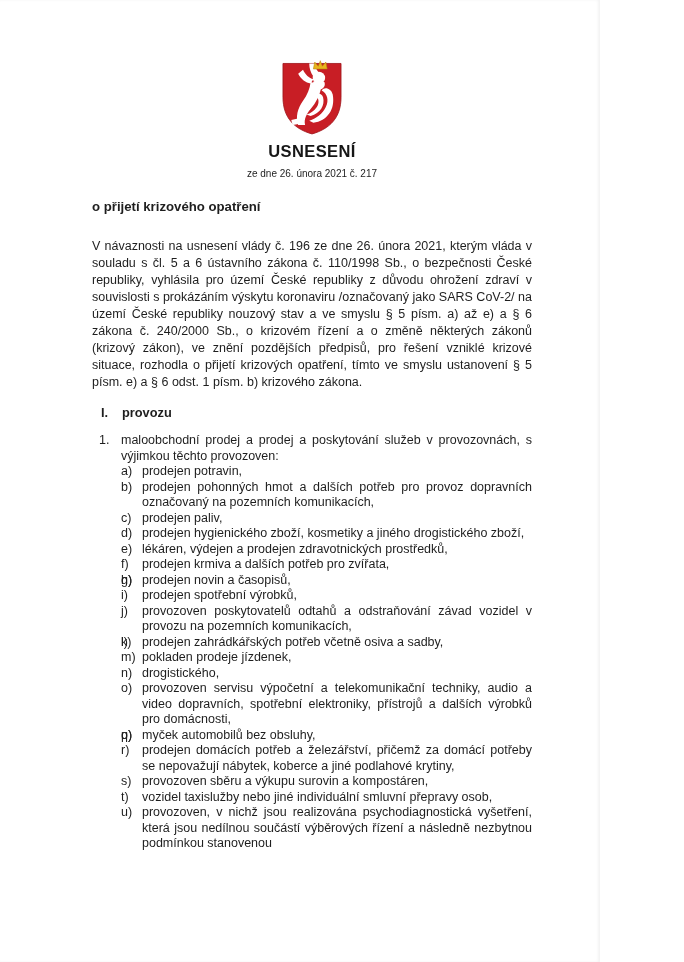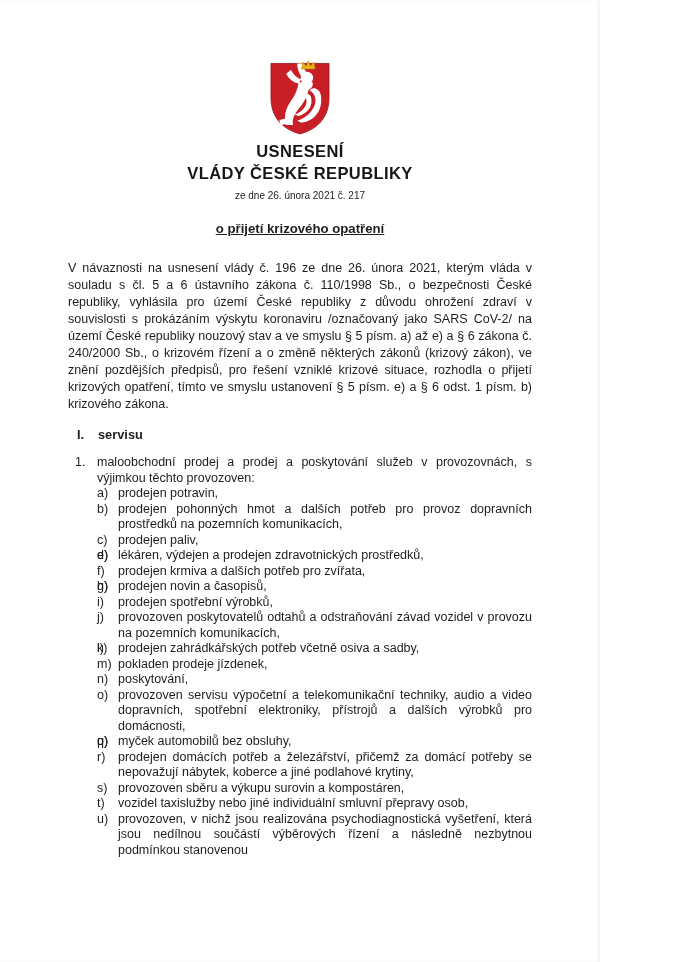--- a/index.html
+++ b/index.html
@@ -5,32 +5,33 @@
   * { margin:0; padding:0; box-sizing:border-box; }
   html, body { background:#ffffff; }
   .page {
     position:relative;
     width:600px; height:962px;
     background:#ffffff;
     overflow:hidden;
     color:#1e1e1e;
     font-family:"Liberation Sans", sans-serif;
     box-shadow: inset -2px 0 3px rgba(0,0,0,0.05);
+    padding-left: 24px;
   }
   .content { padding:0 68px; }
 
   .emblem { width:70px; height:76px; margin:60px auto 4px; display:block; }
 
   .title-line {
     text-align:center; font-weight:700;
     font-size:16.5px; line-height:22px; letter-spacing:0.4px;
     color:#161616;
   }
   .dateline { text-align:center; font-size:10px; line-height:17px; margin-top:3px; }
-  .subject  { text-align:center; font-weight:700; font-size:13.2px; line-height:17px; margin-top:16px;text-decoration:underline; }
+  .subject  { text-align:left; font-weight:700; font-size:13.2px; line-height:17px; margin-top:16px; }
 
   .preamble  { margin-top:23px; font-size:12.5px; line-height:17px; text-align:justify; }
   .effective { margin-top:10px; font-size:12.5px; line-height:17px; text-align:justify; }
   .effective b { font-weight:700; }
 
   .section-head {
     margin-top:13px; position:relative; padding-left:30px;
     font-weight:700; font-size:12.8px; line-height:17px;
   }
   .section-head .marker { position:absolute; left:9px; }
@@ -71,53 +72,53 @@
       <circle cx="60" cy="26" r="9"></circle>
       <path d="M52,31 C50,38 54,43 60,43 C66,43 70,38 68,32 Z"></path>
     </g>
     <path d="M52,13 L54,3 L59,9 L62,1 L65,9 L70,3 L72,13 Z" stroke="#b8860b" stroke-width="0.8" fill="#e8b51d"></path>
   </svg>
 
   <div class="content">
 
     <div class="header">
       <div class="title-line">USNESENÍ</div>
-      <div class="title-line">VLÁDY ČESKÉ REPUBLIKY</div>
       <div class="dateline">ze dne 26. února 2021 č. 217</div>
       <div class="subject">o přijetí krizového opatření</div>
     </div>
 
     <p class="preamble">V návaznosti na usnesení vlády č. 196 ze dne 26. února 2021, kterým vláda v souladu s čl. 5 a 6 ústavního zákona č. 110/1998 Sb., o bezpečnosti České republiky, vyhlásila pro území České republiky z důvodu ohrožení zdraví v souvislosti s prokázáním výskytu koronaviru /označovaný jako SARS CoV-2/ na území České republiky nouzový stav a ve smyslu § 5 písm. a) až e) a § 6 zákona č. 240/2000 Sb., o krizovém řízení a o změně některých zákonů (krizový zákon), ve znění pozdějších předpisů, pro řešení vzniklé krizové situace, rozhodla o přijetí krizových opatření, tímto ve smyslu ustanovení § 5 písm. e) a § 6 odst. 1 písm. b) krizového zákona.</p>
 
 
     <div class="section-head">
       <span class="marker">I.</span>
-      <span>servisu</span>
+      <span>provozu</span>
     </div>
 
     <div class="num-item">
       <span class="marker">1.</span>
       <span>maloobchodní prodej a prodej a poskytování služeb v provozovnách, s výjimkou těchto provozoven:</span>
     </div>
 
     <div class="sub-list">
       <div class="sub-item">
           <span class="marker">a)</span>
           <span>prodejen potravin,</span>
         </div>
         <div class="sub-item">
           <span class="marker">b)</span>
-          <span>prodejen pohonných hmot a dalších potřeb pro provoz dopravních prostředků na pozemních komunikacích,</span>
+          <span>prodejen pohonných hmot a dalších potřeb pro provoz dopravních označovaný na pozemních komunikacích,</span>
         </div>
         <div class="sub-item">
           <span class="marker">c)</span>
           <span>prodejen paliv,</span>
         </div>
         <div class="sub-item">
           <span class="marker">d)</span>
+          <span>prodejen hygienického zboží, kosmetiky a jiného drogistického zboží,</span>
         </div>
         <div class="sub-item">
           <span class="marker">e)</span>
           <span>lékáren, výdejen a prodejen zdravotnických prostředků,</span>
         </div>
         <div class="sub-item">
           <span class="marker">f)</span>
           <span>prodejen krmiva a dalších potřeb pro zvířata,</span>
         </div>
         <div class="sub-item">
@@ -141,21 +142,21 @@
         <div class="sub-item">
           <span class="marker">l)</span>
           <span>prodejen zahrádkářských potřeb včetně osiva a sadby,</span>
         </div>
         <div class="sub-item">
           <span class="marker">m)</span>
           <span>pokladen prodeje jízdenek,</span>
         </div>
         <div class="sub-item">
           <span class="marker">n)</span>
-          <span>poskytování,</span>
+          <span>drogistického,</span>
         </div>
         <div class="sub-item">
           <span class="marker">o)</span>
           <span>provozoven servisu výpočetní a telekomunikační techniky, audio a video dopravních, spotřební elektroniky, přístrojů a dalších výrobků pro domácnosti,</span>
         </div>
         <div class="sub-item">
           <span class="marker">p)</span>
         </div>
         <div class="sub-item">
           <span class="marker">q)</span>

